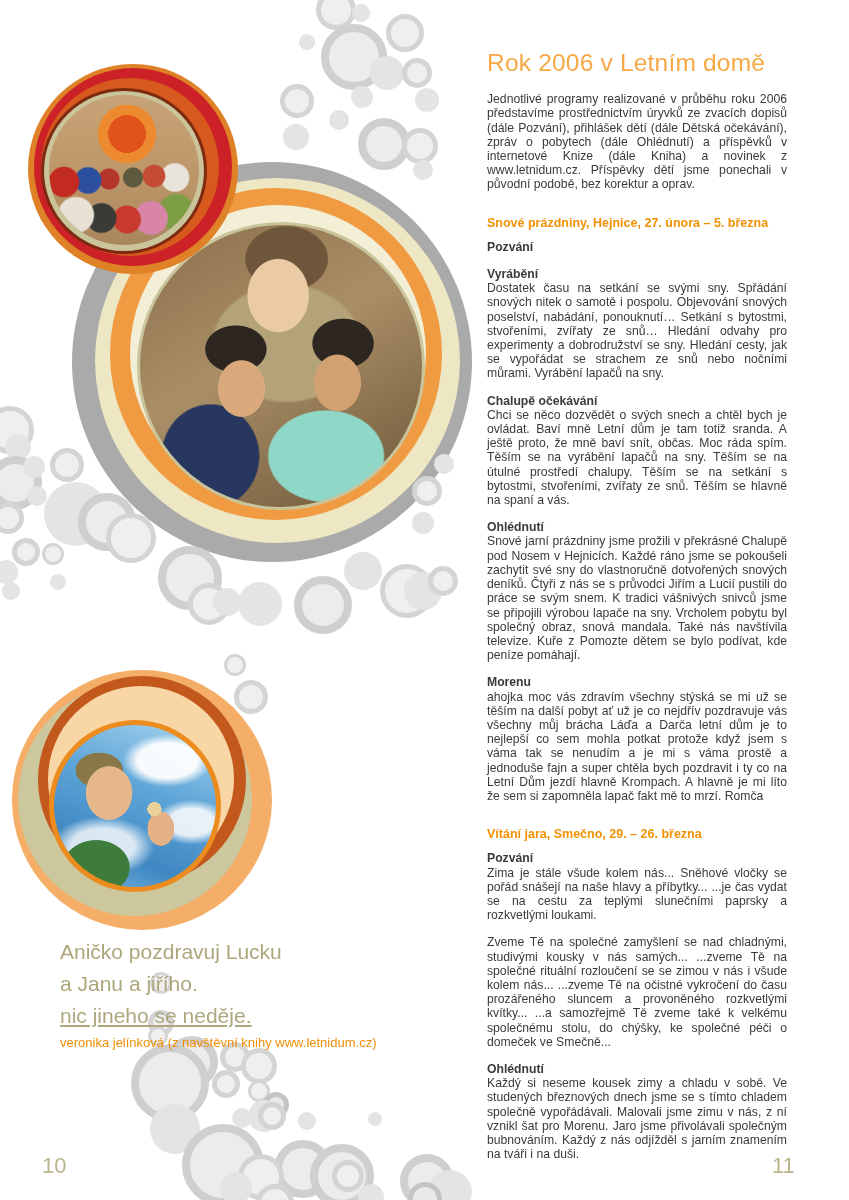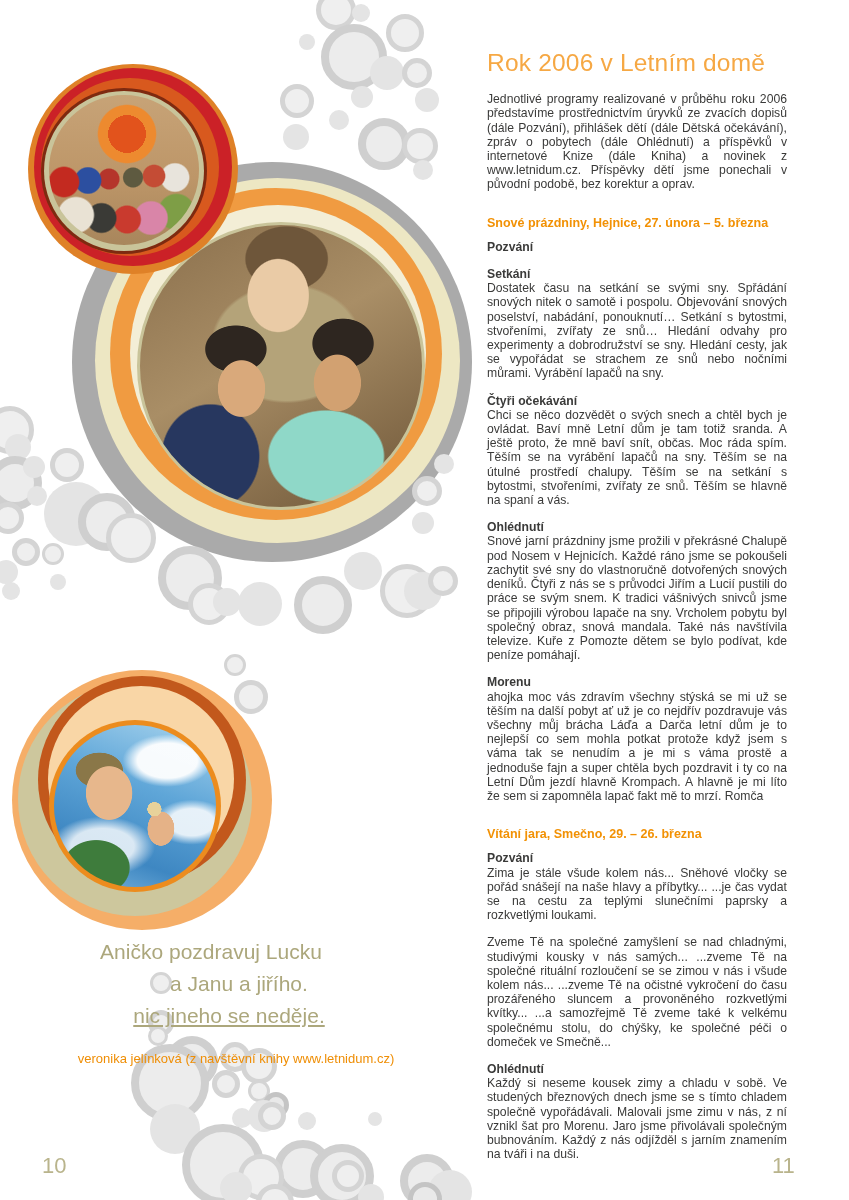--- a/index.html
+++ b/index.html
@@ -59,26 +59,26 @@
     radial-gradient(ellipse 22px 28px at 66% 64%, #E5B287 0 60%, rgba(0,0,0,0) 62%),
     radial-gradient(ellipse 38px 44px at 34% 42%, #E7B78C 0 60%, rgba(0,0,0,0) 62%),
     radial-gradient(ellipse 40px 30px at 28% 28%, #8A7748 0 58%, rgba(0,0,0,0) 60%),
     radial-gradient(ellipse 55px 45px at 26% 88%, #3E7C3C 0 60%, rgba(0,0,0,0) 62%),
     radial-gradient(ellipse 60px 35px at 70% 22%, rgba(255,255,255,.95) 0 50%, rgba(255,255,255,0) 75%),
     radial-gradient(ellipse 70px 40px at 30% 75%, rgba(255,255,255,.8) 0 45%, rgba(255,255,255,0) 75%),
     radial-gradient(ellipse 50px 30px at 85% 60%, rgba(255,255,255,.85) 0 45%, rgba(255,255,255,0) 75%),
     linear-gradient(200deg,#A8D4EE 0%,#5FA6D8 40%,#3E87C2 75%,#7FB8E0 100%);}
 
   
-  .quote{position:absolute;top:936px;left:60px;width:360px;text-align:center;
+  .quote{position:absolute;top:936px;left:60px;width:360px;text-align:left;
          color:var(--quote_olive);font-size:21px;line-height:32px;z-index:7;}
   .quote .l1{margin-right:58px;}
   .quote .l2{margin-right:2px;}
   .quote .l3{margin-right:22px;text-decoration:underline;}
-  .quote .attr{margin-top:19px;margin-right:8px;font-size:13px;line-height:16px;color:var(--attr_orange);}
+  .quote .attr{margin-top:3px;margin-right:8px;font-size:13px;line-height:16px;color:var(--attr_orange);}
 
   
   .col{position:absolute;left:487px;top:56px;width:300px;color:var(--body_text);
        font-size:12.2px;line-height:14.2px;text-align:justify;z-index:10;}
   .title{font-size:24.5px;font-weight:400;color:var(--title_orange);margin:0 0 22px 0;
          letter-spacing:.2px;text-align:left;}
   .sec-h{font-size:12.5px;font-weight:bold;color:var(--accent_orange);margin:24px 0 10px 0;text-align:left;}
   .intro{margin:0 0 4px 0;}
   .blk{margin-bottom:13px;}
   .lbl{font-weight:bold;}
@@ -216,25 +216,25 @@
   <div class="col">
     <h1 class="title">Rok 2006 v Letním domě</h1>
     <p class="intro">Jednotlivé programy realizované v průběhu roku 2006 představíme prostřednictvím úryvků ze zvacích dopisů (dále Pozvání), přihlášek dětí (dále Dětská očekávání), zpráv o pobytech (dále Ohlédnutí) a příspěvků v internetové Knize (dále Kniha) a novinek z www.letnidum.cz. Příspěvky dětí jsme ponechali v původní podobě, bez korektur a oprav.</p>
 
     <section>
       <h2 class="sec-h">Snové prázdniny, Hejnice, 27. února – 5. března</h2>
       <div class="blk">
         <div class="lbl">Pozvání</div>
       </div>
       <div class="blk">
-        <div class="lbl">Setkání</div>
+        <div class="lbl">Vyrábění</div>
         <p>Dostatek času na setkání se svými sny. Spřádání snových nitek o samotě i pospolu. Objevování snových poselství, nabádání, ponouknutí… Setkání s bytostmi, stvořeními, zvířaty ze snů… Hledání odvahy pro experimenty a dobrodružství se sny. Hledání cesty, jak se vypořádat se strachem ze snů nebo nočními můrami. Vyrábění lapačů na sny.</p>
       </div>
       <div class="blk">
-        <div class="lbl">Čtyři očekávání</div>
+        <div class="lbl">Chalupě očekávání</div>
         <p>Chci se něco dozvědět o svých snech a chtěl bych je ovládat. Baví mně Letní dům je tam totiž sranda. A ještě proto, že mně baví snít, občas. Moc ráda spím. Těším se na vyrábění lapačů na sny. Těším se na útulné prostředí chalupy. Těším se na setkání s bytostmi, stvořeními, zvířaty ze snů. Těším se hlavně na spaní a vás.</p>
       </div>
       <div class="blk">
         <div class="lbl">Ohlédnutí</div>
         <p>Snové jarní prázdniny jsme prožili v překrásné Chalupě pod Nosem v Hejnicích. Každé ráno jsme se pokoušeli zachytit své sny do vlastnoručně dotvořených snových deníků. Čtyři z nás se s průvodci Jiřím a Lucií pustili do práce se svým snem. K tradici vášnivých snivců jsme se připojili výrobou lapače na sny. Vrcholem pobytu byl společný obraz, snová mandala. Také nás navštívila televize. Kuře z Pomozte dětem se bylo podívat, kde peníze pomáhají.</p>
       </div>
       <div class="blk">
         <div class="lbl">Morenu</div>
         <p>ahojka moc vás zdravím všechny stýská se mi už se těším na další pobyt ať už je co nejdřív pozdravuje vás všechny můj brácha Láďa a Darča letní dům je to nejlepší co sem mohla potkat protože když jsem s váma tak se nenudím a je mi s váma prostě a jednoduše fajn a super chtěla bych pozdravit i ty co na Letní Dům jezdí hlavně Krompach. A hlavně je mi líto že sem si zapomněla lapač fakt mě to mrzí. Romča</p>
       </div>

